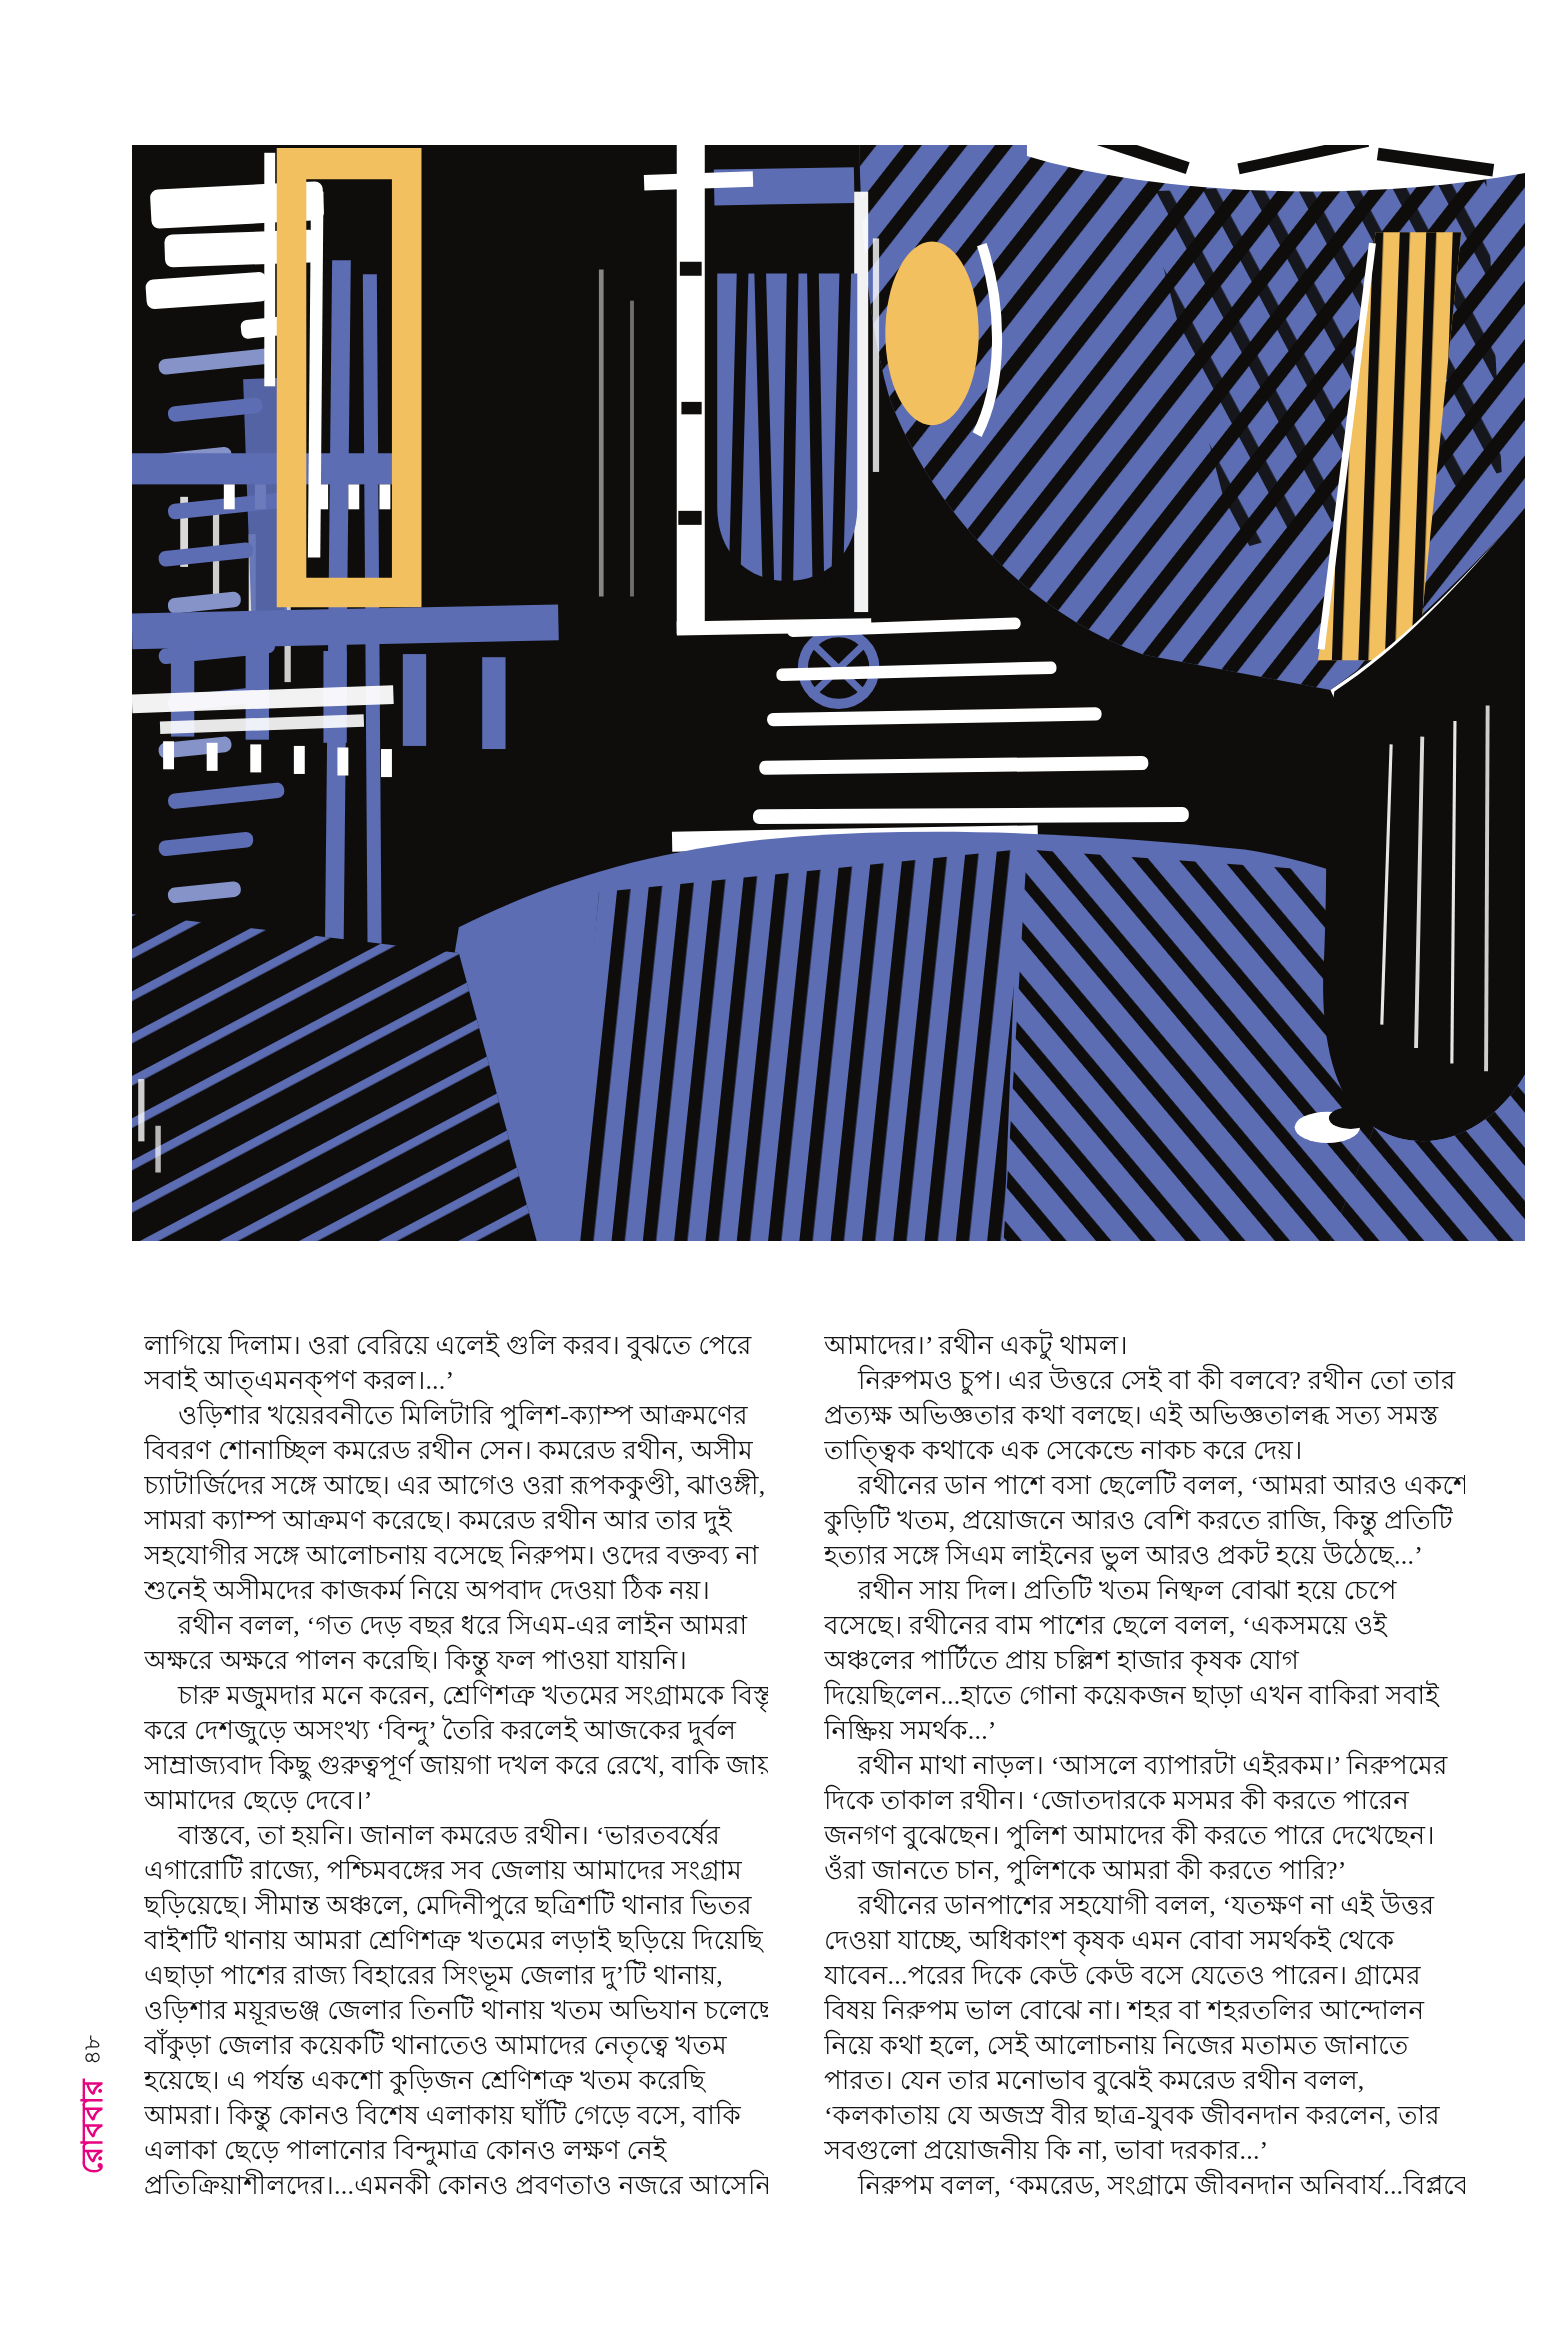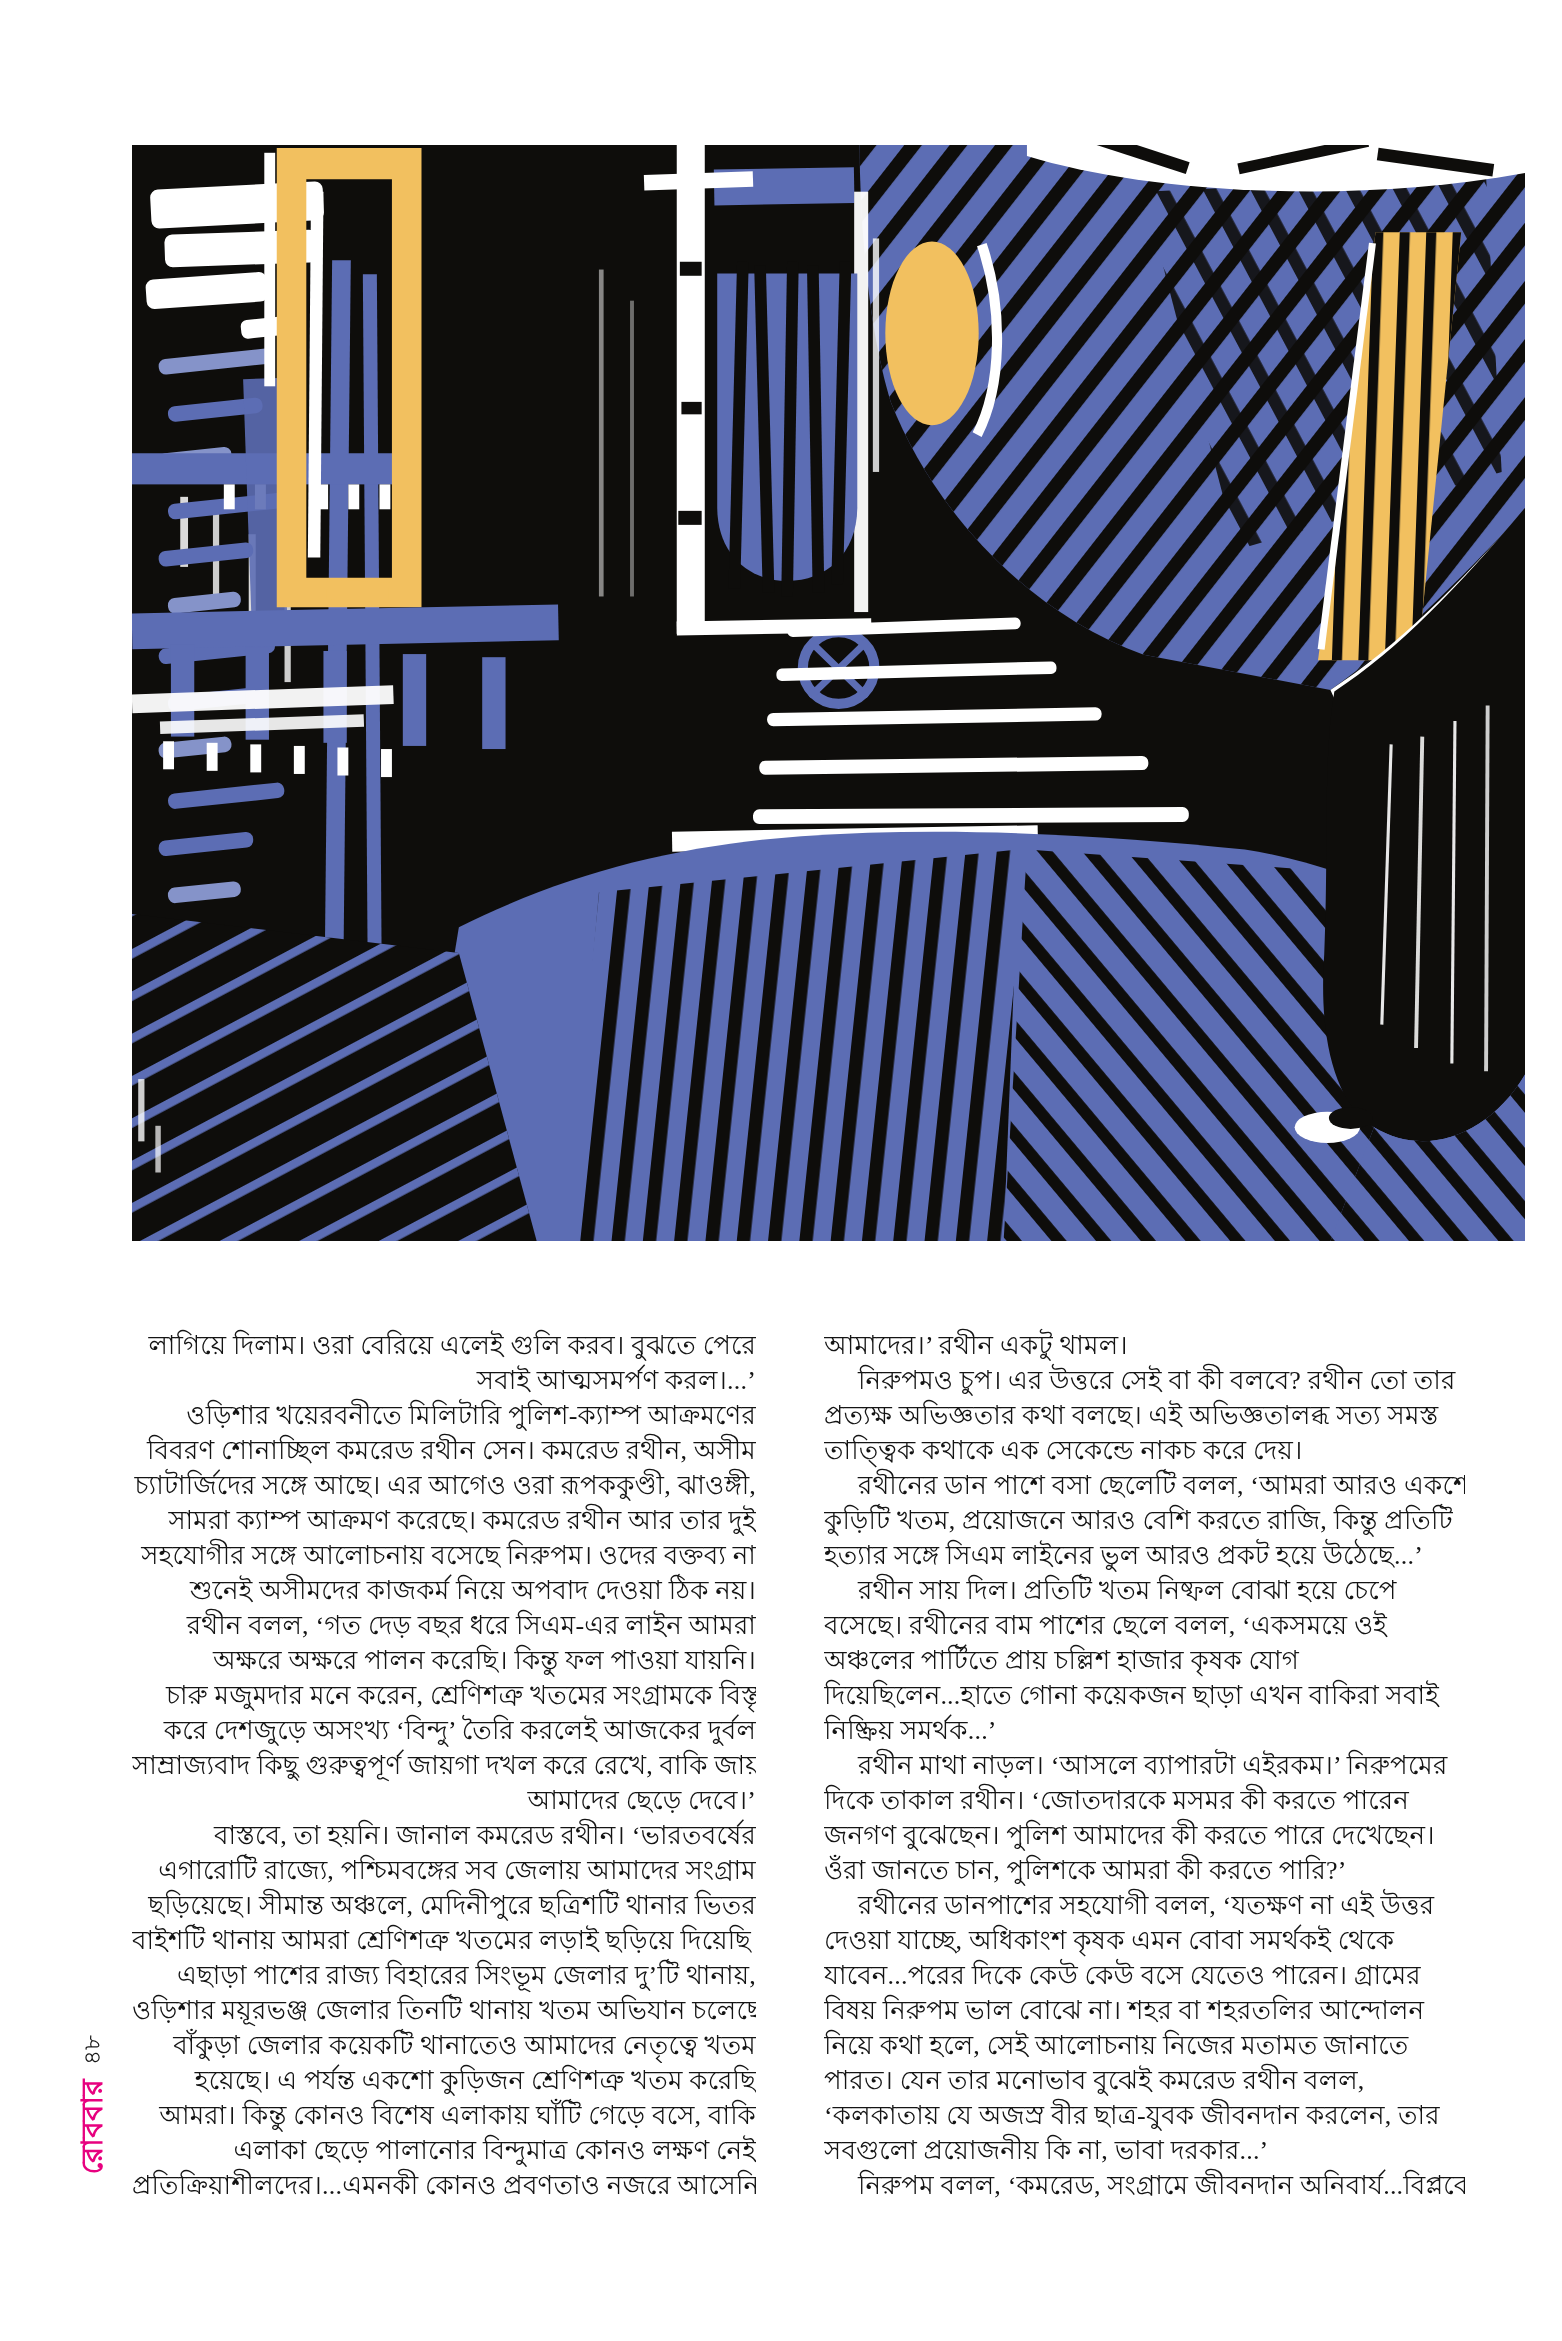--- a/index.html
+++ b/index.html
@@ -9,21 +9,21 @@
   html,body{margin:0;padding:0;background:#888;}
   .page{
     position:relative;width:1563px;height:2342px;background:var(--paper);
     font-family:"Liberation Serif","DejaVu Serif",serif;overflow:hidden;
   }
   .illus{position:absolute;left:132px;top:145px;width:1393px;height:1096px;}
   .illus svg{display:block;width:100%;height:100%;}
   .ink{fill:var(--ink);} .blu{fill:var(--blue);} .lblu{fill:var(--lblue);}
   .yel{fill:var(--yellow);} .wht{fill:var(--white);}
   .col{position:absolute;top:1328px;}
-  .col-left{left:132px;width:624px;text-align:right;}
+  .col-left{left:144px;width:624px;}
   .col-right{left:816px;width:641px;margin-left:8px;}
   .ln{
     height:35px;line-height:35px;font-size:26px;color:var(--text);
     white-space:nowrap;overflow:hidden;letter-spacing:0.2px;
   }
   .ln.ind{padding-left:34px;}
   .page-number{
     position:absolute;left:68px;top:2025px;width:50px;height:50px;
     display:flex;align-items:center;justify-content:center;
     transform:rotate(-90deg);font-size:23px;color:#151515;
@@ -223,21 +223,21 @@
         <ellipse class="wht" cx="1536" cy="1262" rx="42" ry="20"></ellipse>
         <ellipse class="ink" cx="1566" cy="1250" rx="28" ry="14"></ellipse>
         <path class="blu" d="M1596,1262 C1662,1302 1744,1272 1790,1194 L1790,1408 L1540,1408 Z"></path>
         <path fill="url(#hatchD2)" d="M1596,1262 C1662,1302 1744,1272 1790,1194 L1790,1408 L1540,1408 Z"></path>
       </g>
     </svg>
   </div>
 
   <div class="col col-left">
       <div class="ln">লাগিয়ে দিলাম। ওরা বেরিয়ে এলেই গুলি করব। বুঝতে পেরে</div>
-      <div class="ln">সবাই আত্মসমর্পণ করল।...’</div>
+      <div class="ln">সবাই আত্এমনক্পণ করল।...’</div>
       <div class="ln ind">ওড়িশার খয়েরবনীতে মিলিটারি পুলিশ-ক্যাম্প আক্রমণের</div>
       <div class="ln">বিবরণ শোনাচ্ছিল কমরেড রথীন সেন। কমরেড রথীন, অসীম</div>
       <div class="ln">চ্যাটার্জিদের সঙ্গে আছে। এর আগেও ওরা রূপককুণ্ডী, ঝাওঙ্গী,</div>
       <div class="ln">সামরা ক্যাম্প আক্রমণ করেছে। কমরেড রথীন আর তার দুই</div>
       <div class="ln">সহযোগীর সঙ্গে আলোচনায় বসেছে নিরুপম। ওদের বক্তব্য না</div>
       <div class="ln">শুনেই অসীমদের কাজকর্ম নিয়ে অপবাদ দেওয়া ঠিক নয়।</div>
       <div class="ln ind">রথীন বলল, ‘গত দেড় বছর ধরে সিএম-এর লাইন আমরা</div>
       <div class="ln">অক্ষরে অক্ষরে পালন করেছি। কিন্তু ফল পাওয়া যায়নি।</div>
       <div class="ln ind">চারু মজুমদার মনে করেন, শ্রেণিশত্রু খতমের সংগ্রামকে বিস্তৃত</div>
       <div class="ln">করে দেশজুড়ে অসংখ্য ‘বিন্দু’ তৈরি করলেই আজকের দুর্বল</div>

